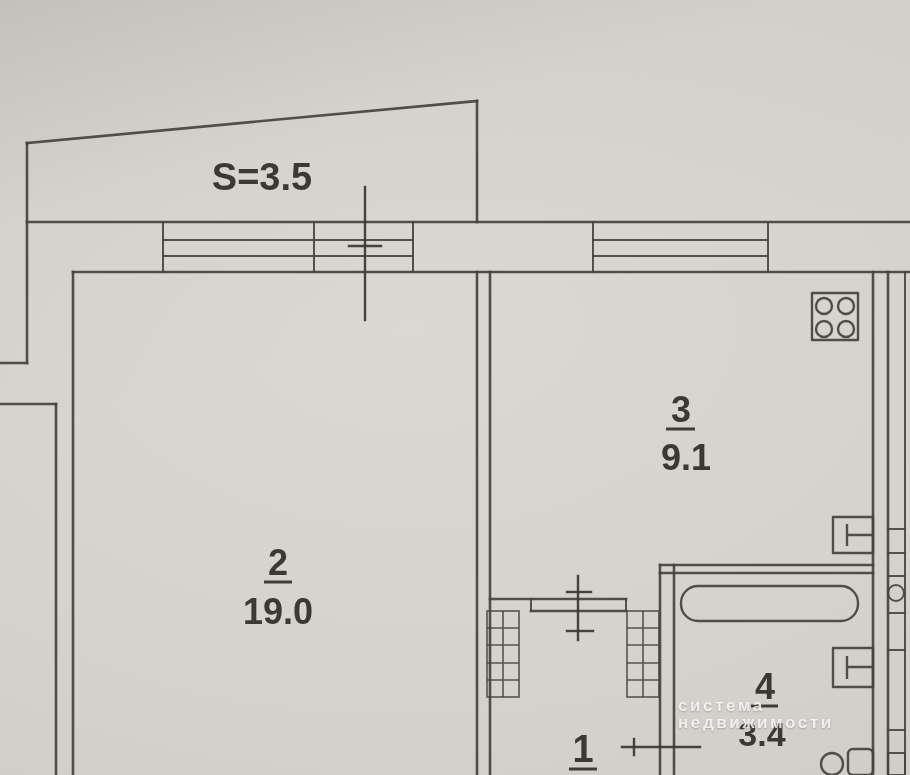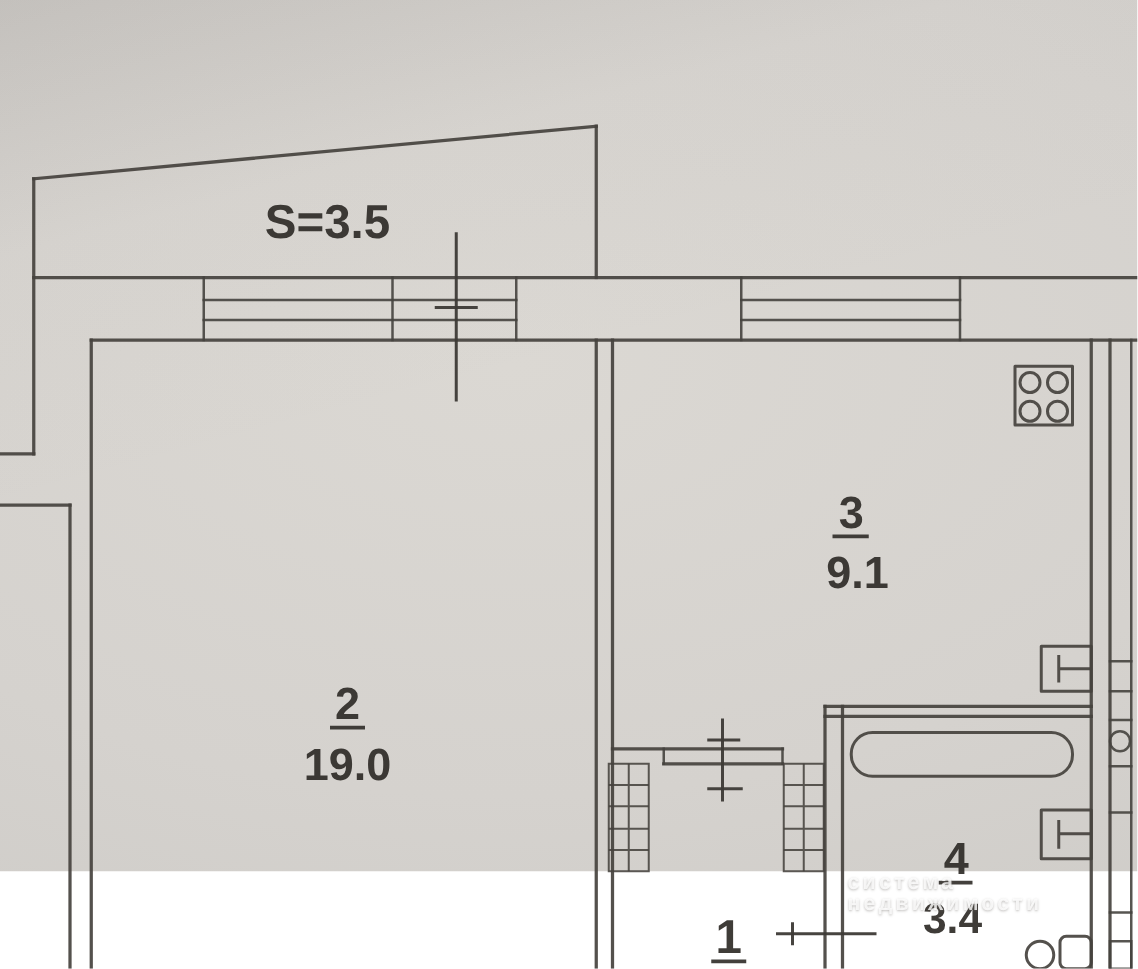--- a/index.html
+++ b/index.html
@@ -1,21 +1,21 @@
 <!DOCTYPE html>
 <html><head>
 <meta charset="utf-8">
 <style>
   html, body { margin: 0; padding: 0; }
   body {
     width: 910px; height: 775px; overflow: hidden;
     font-family: "Liberation Sans", sans-serif;
   }
   .stage {
-    position: relative; width: 910px; height: 697px;
+    position: relative; width: 910px; height: 775px;
     background:
       linear-gradient(165deg, rgba(120,116,112,0.18) 0%, rgba(120,116,112,0.02) 22%, rgba(255,255,255,0) 45%),
       radial-gradient(130% 95% at 45% 42%, #dbd8d3 0%, #d5d2ce 52%, #cbc9c5 100%);
   }
   .stage svg { position: absolute; left: 0; top: 0; display: block; }
 
   .wall   { stroke: #45423e; stroke-width: 2.6; fill: none; stroke-linecap: square; opacity: .92; }
   .thin   { stroke: #45423e; stroke-width: 2;   fill: none; stroke-linecap: square; opacity: .9; }
   .hatch  { stroke: #45423e; stroke-width: 1.6; fill: none; opacity: .88; }
   .marker { stroke: #3d3a36; stroke-width: 2.4; fill: none; stroke-linecap: square; opacity: .95; }

